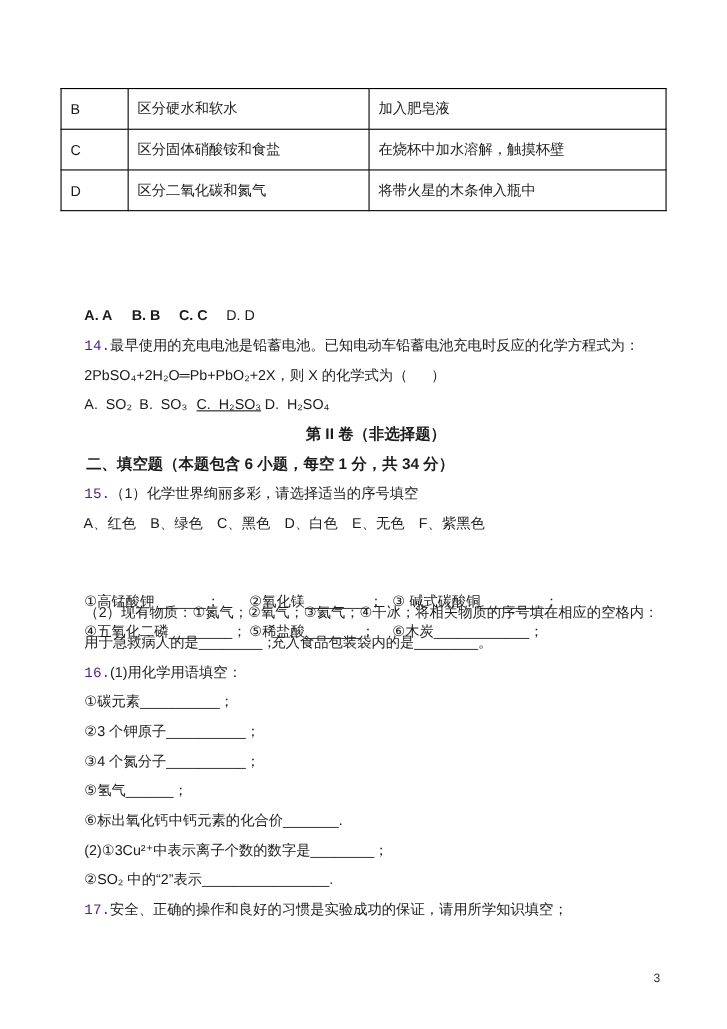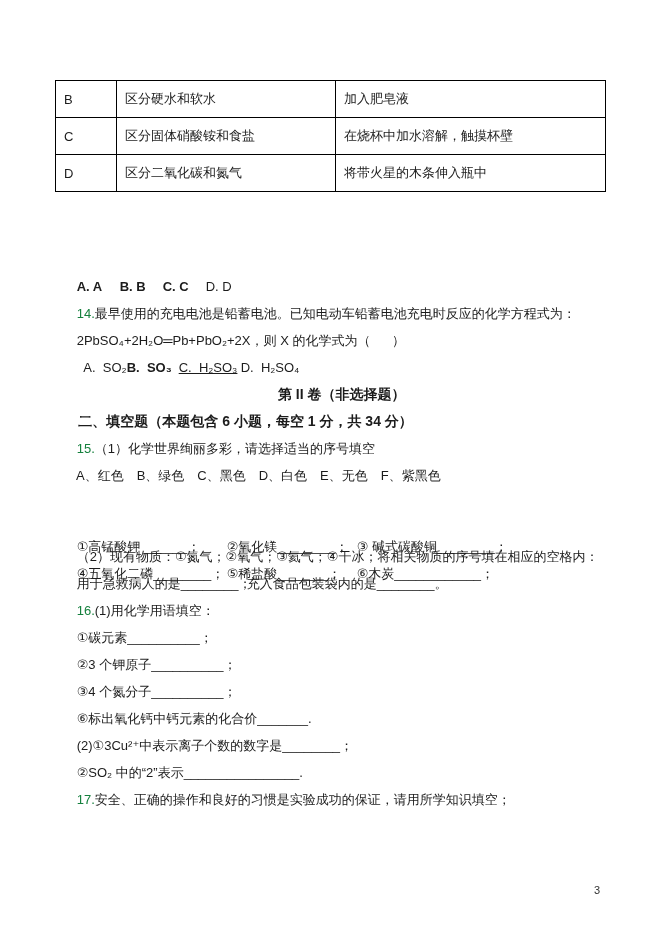--- a/index.html
+++ b/index.html
@@ -20,27 +20,27 @@
   table.dist-table td {
     border: 1px solid #000; height: 37px;
     padding: 0 2px 0 8px; font-size: 13px; vertical-align: middle;
     white-space: pre;
   }
 
   .line { height: 27px; line-height: 27px; white-space: pre; overflow: visible; }
   .line span { white-space: pre; }
   .first-after-table { margin-top: 54px; }
 
-  .qnum { color: #15803d; }
+  .qnum { color: #4c1d95; font-family: Liberation Mono, monospace; }
   .bold { font-weight: bold; font-size: 14px; }
   .center { text-align: center; width: 550px; }
 
   .gap20 { display: inline-block; width: 43px; font-weight: bold; }
-  .optw1 { display: inline-block; width: 50px; text-align: right; }
-  .optw2 { display: inline-block; width: 52px; font-weight: bold; }
+  .optw1 { display: inline-block; width: 50px; }
+  .optw2 { display: inline-block; width: 52px; }
   .optw3 { display: inline-block; width: 62px; text-decoration: underline; }
   .colorw { margin-right: 13px; margin-top: 11px; }
   .w150 { display: inline-block; width: 150px; margin-top: 44px; }
   .w130 { display: inline-block; width: 130px; }
   .w170 { display: inline-block; width: 170px; }
 
   .page-number {
     position: absolute; left: 594px; top: 884px;
     font-size: 11px; color: #333;
   }
@@ -132,20 +132,23 @@
     <div class="line">
       <span>①碳元素__________；</span>
     </div>
     <div class="line">
       <span>②3 个钾原子__________；</span>
     </div>
     <div class="line">
       <span>③4 个氮分子__________；</span>
     </div>
     <div class="line">
+      <span>⑤氢气______；</span>
+    </div>
+    <div class="line">
       <span>⑥标出氧化钙中钙元素的化合价_______.</span>
     </div>
 
     <div class="line">
       <span>(2)①3Cu²⁺中表示离子个数的数字是________；</span>
     </div>
     <div class="line">
       <span>②SO₂ 中的“2”表示________________.</span>
     </div>
 

